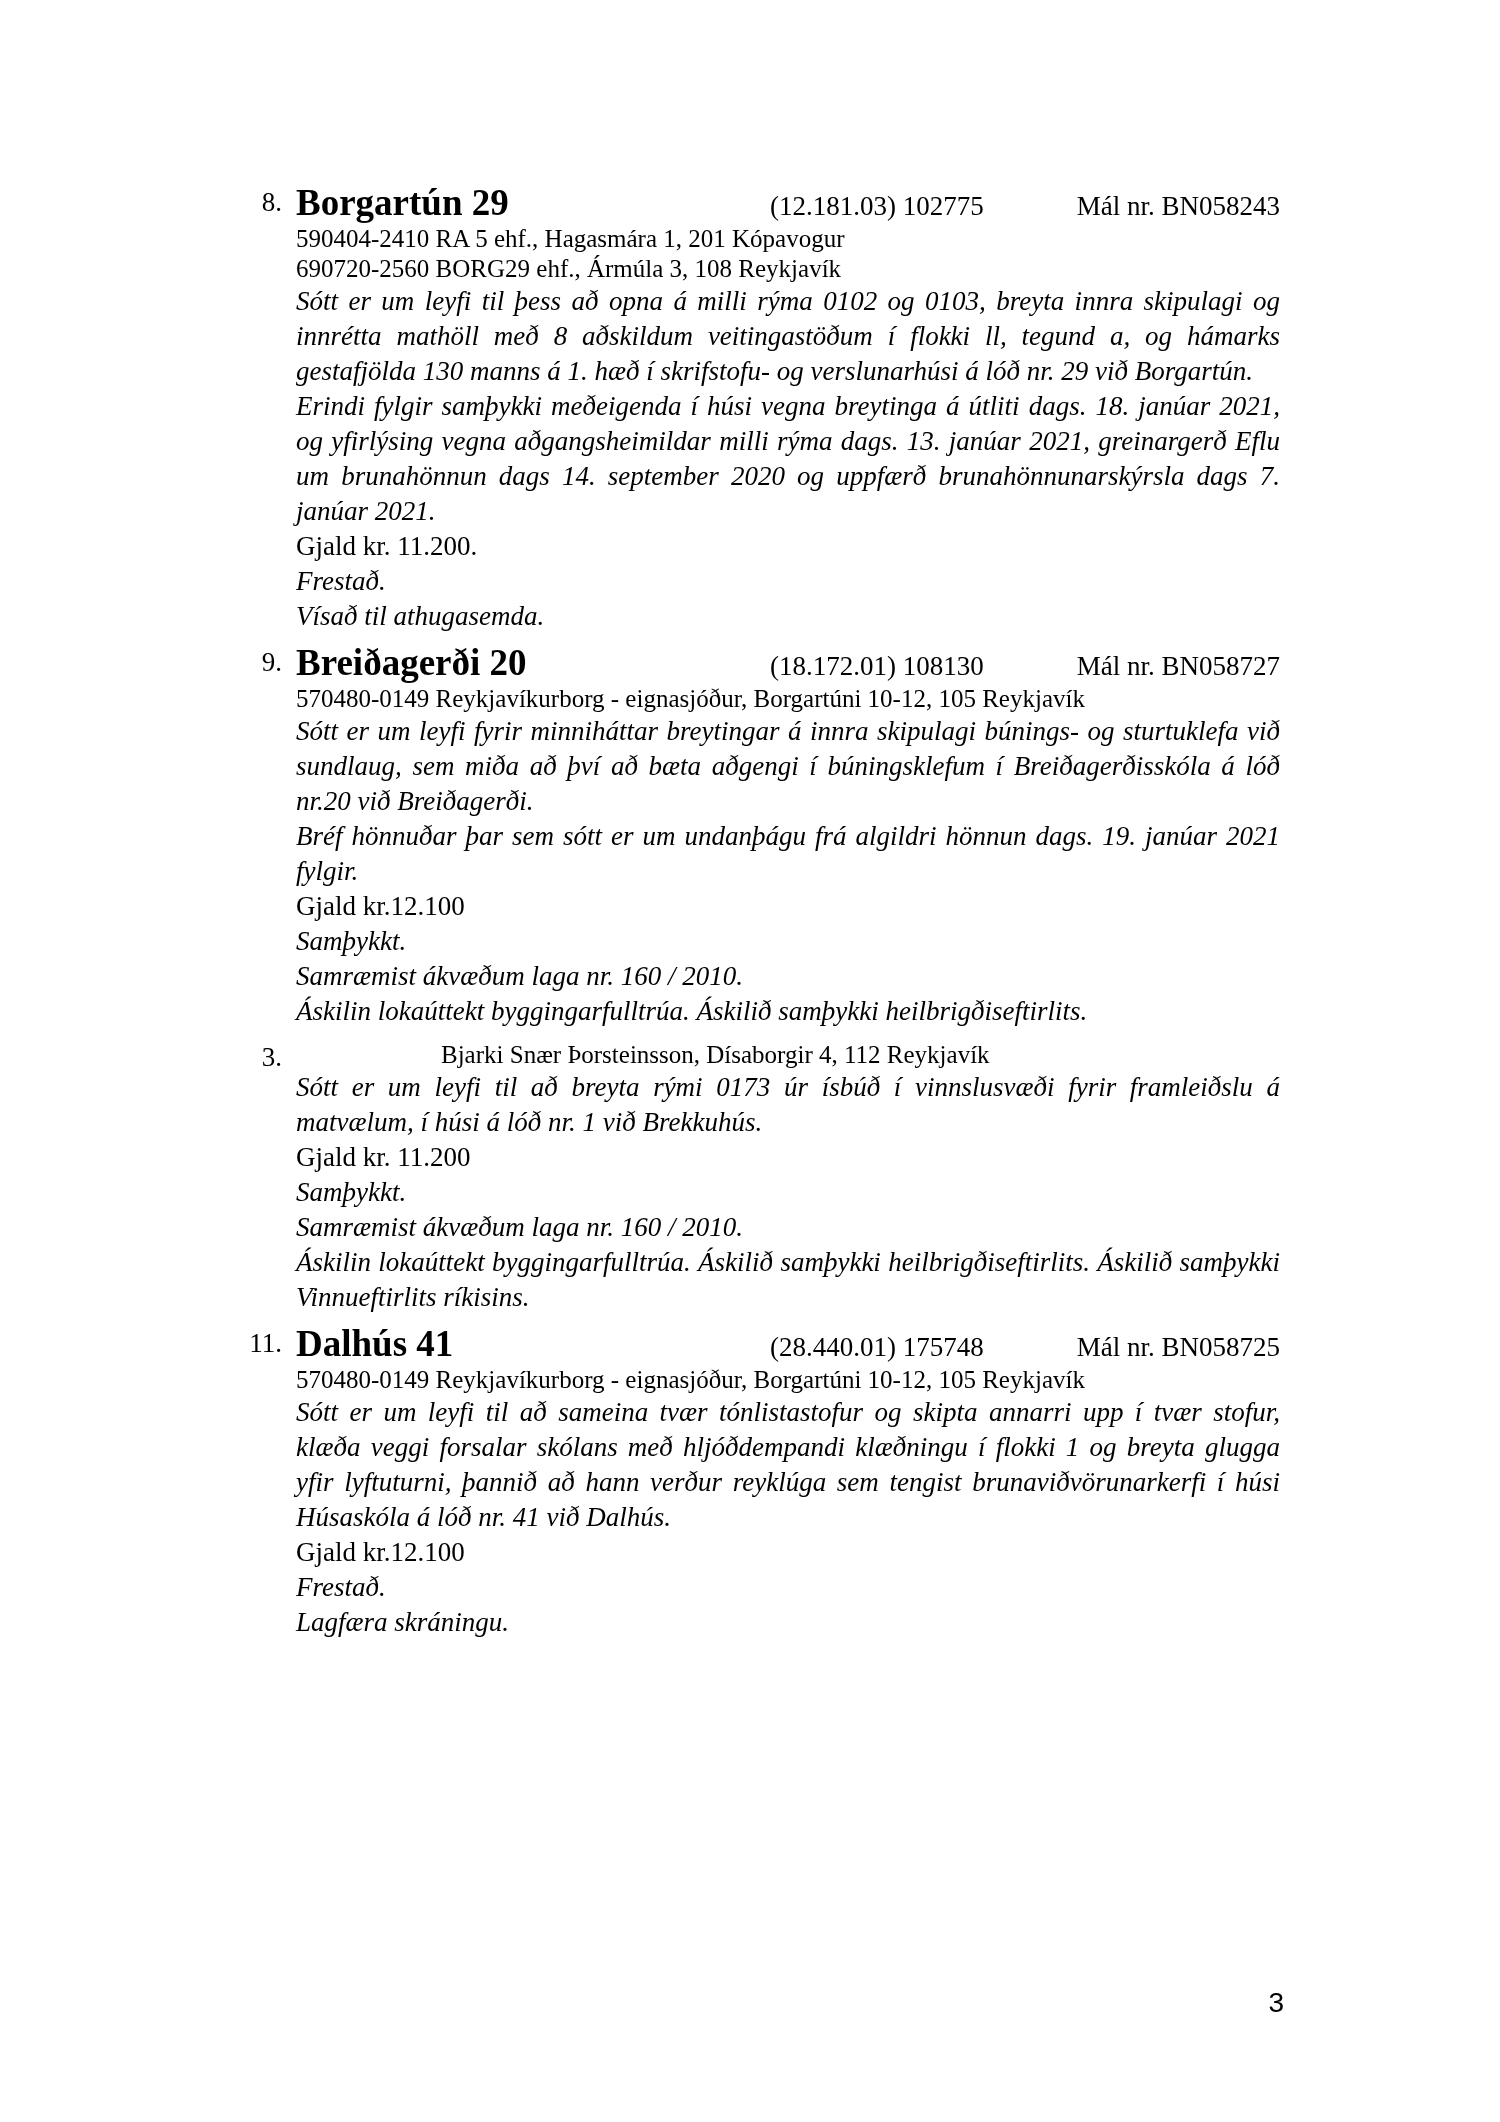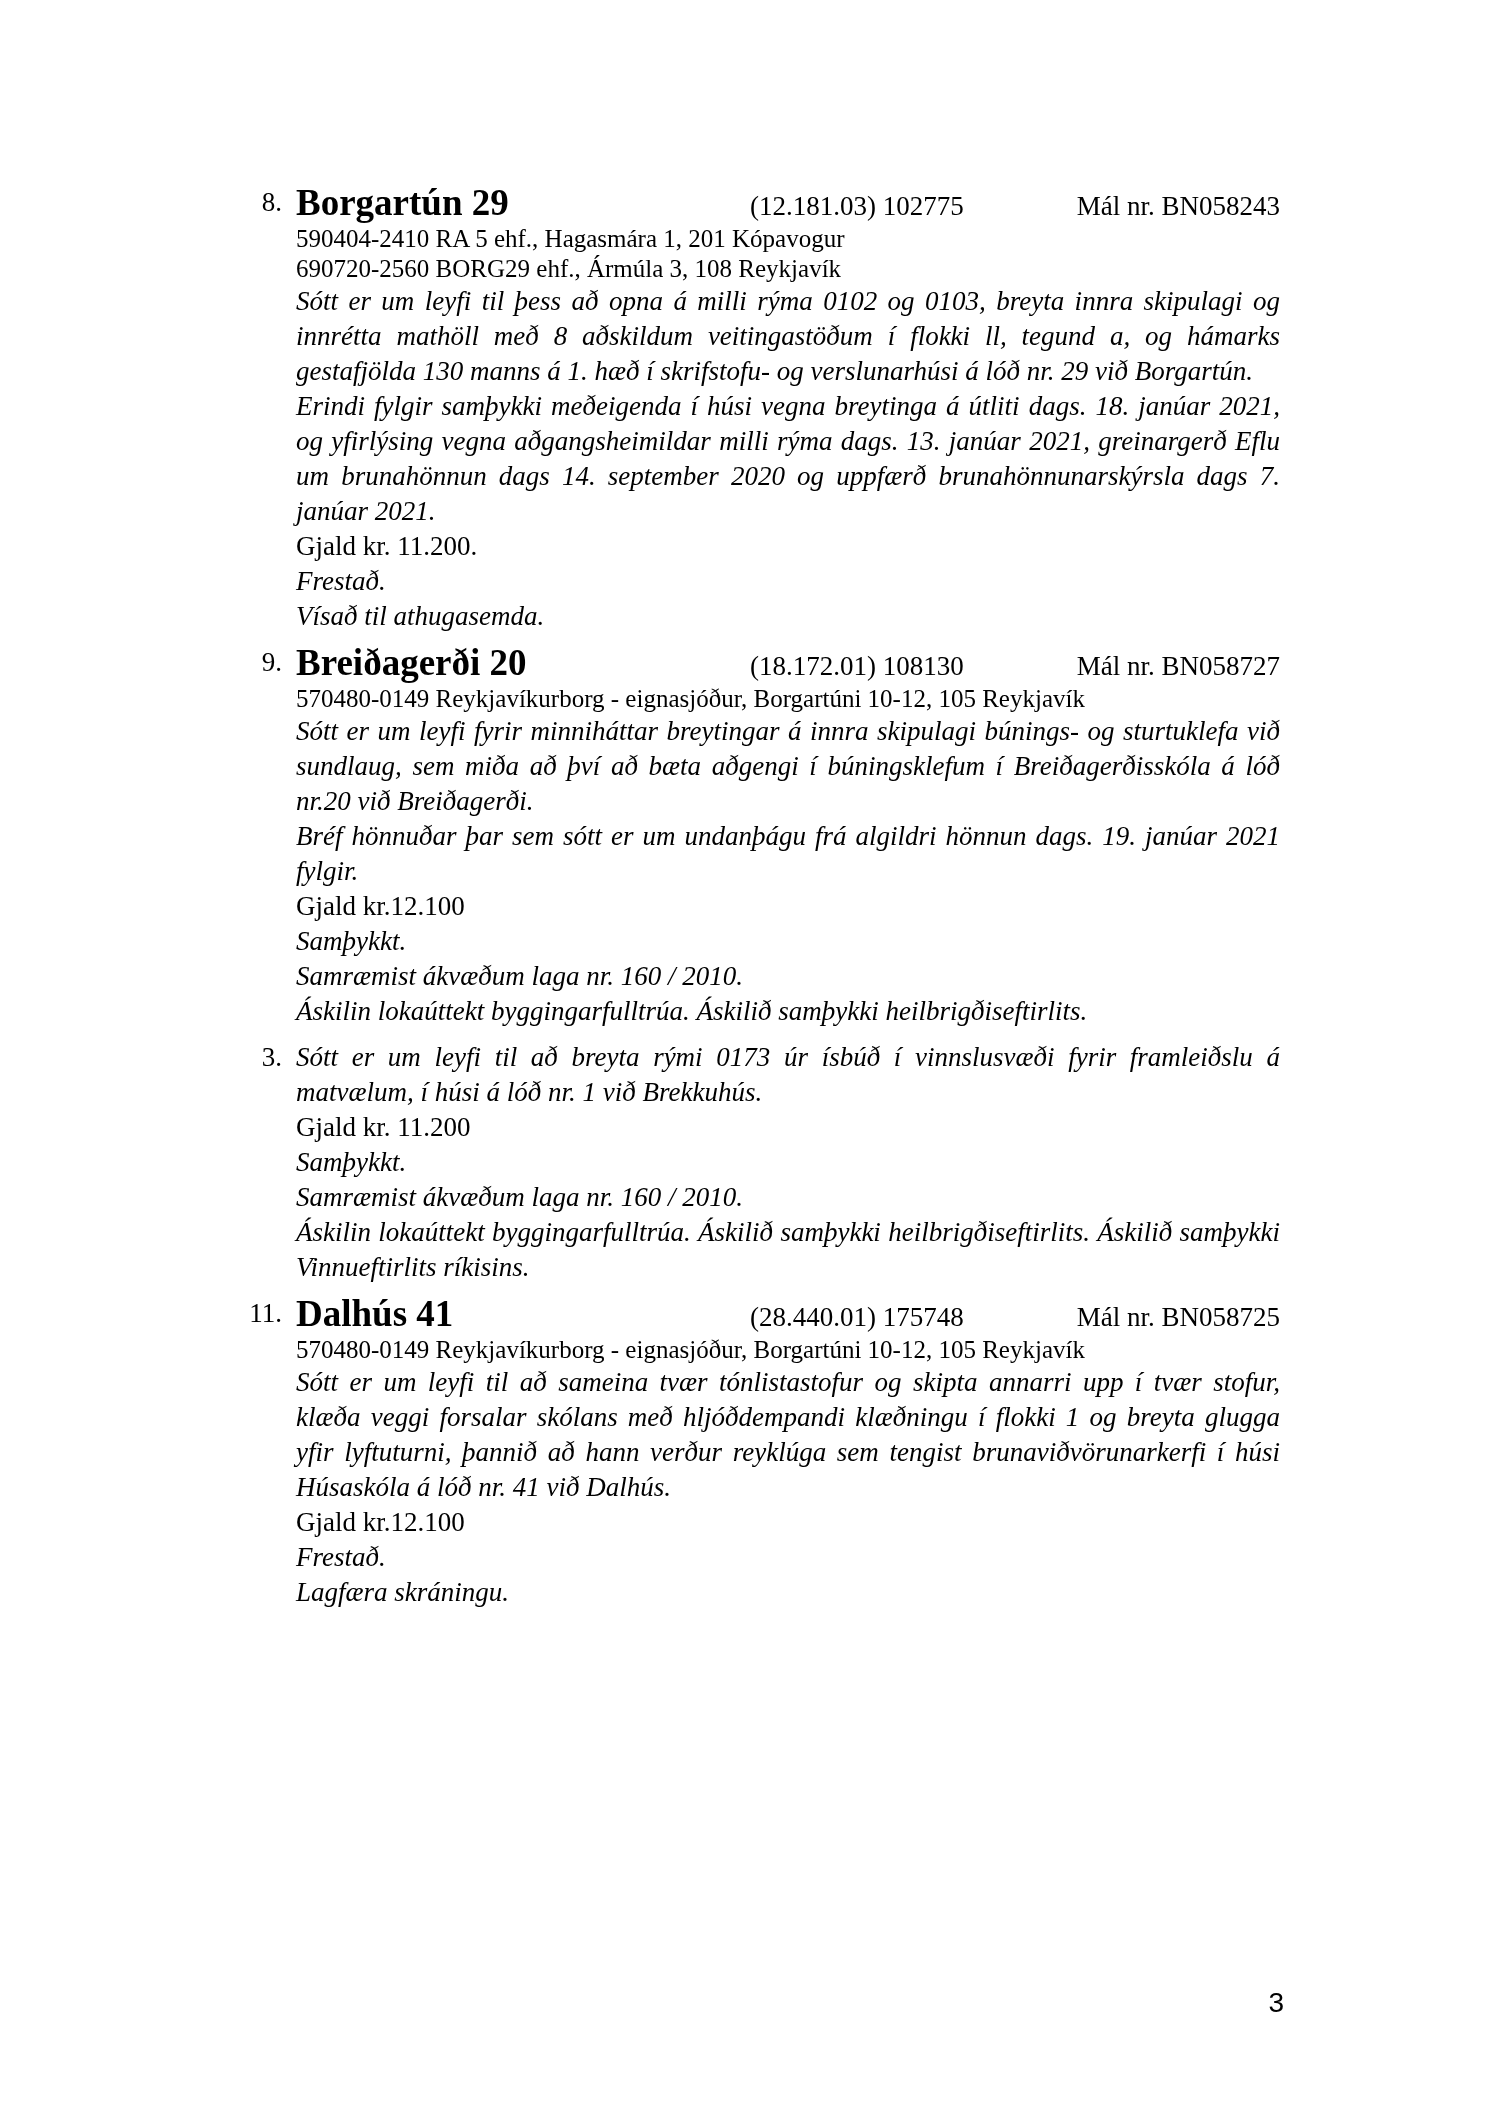--- a/index.html
+++ b/index.html
@@ -42,20 +42,21 @@
     line-height: 35px;
     white-space: nowrap;
   }
   .case-title {
     font-weight: bold;
     font-size: 37px;
     flex: 0 0 454px;
   }
   .case-code {
     flex: 1 1 auto;
+    margin-left: 20px;
   }
   .case-mal {
     margin-left: auto;
     text-align: right;
   }
   .addr {
     font-size: 25px;
     line-height: 30px;
   }
   .addr.indent {
@@ -122,20 +123,21 @@
       <p class="para">Sótt er um leyfi fyrir minniháttar breytingar á innra skipulagi búnings- og sturtuklefa við sundlaug, sem miða að því að bæta aðgengi í búningsklefum í Breiðagerðisskóla á lóð nr.20 við Breiðagerði.</p>
       <p class="para">Bréf hönnuðar þar sem sótt er um undanþágu frá algildri hönnun dags. 19. janúar 2021 fylgir.</p>
       <div class="fee">Gjald kr.12.100</div>
       <div class="status">Samþykkt.</div>
       <div class="status">Samræmist ákvæðum laga nr. 160 / 2010.</div>
       <div class="status">Áskilin lokaúttekt byggingarfulltrúa. Áskilið samþykki heilbrigðiseftirlits.</div>
     </div>
 
     <div class="case">
       <div class="case-num">3.</div>
+      <div class="addr indent">Bjarki Snær Þorsteinsson, Dísaborgir 4, 112 Reykjavík</div>
       <p class="para">Sótt er um leyfi til að breyta rými 0173 úr ísbúð í vinnslusvæði fyrir framleiðslu á matvælum, í húsi á lóð nr. 1 við Brekkuhús.</p>
       <div class="fee">Gjald kr. 11.200</div>
       <div class="status">Samþykkt.</div>
       <div class="status">Samræmist ákvæðum laga nr. 160 / 2010.</div>
       <div class="status">Áskilin lokaúttekt byggingarfulltrúa. Áskilið samþykki heilbrigðiseftirlits. Áskilið samþykki Vinnueftirlits ríkisins.</div>
     </div>
 
     <div class="case">
       <div class="case-num">11.</div>
       <div class="case-header">

